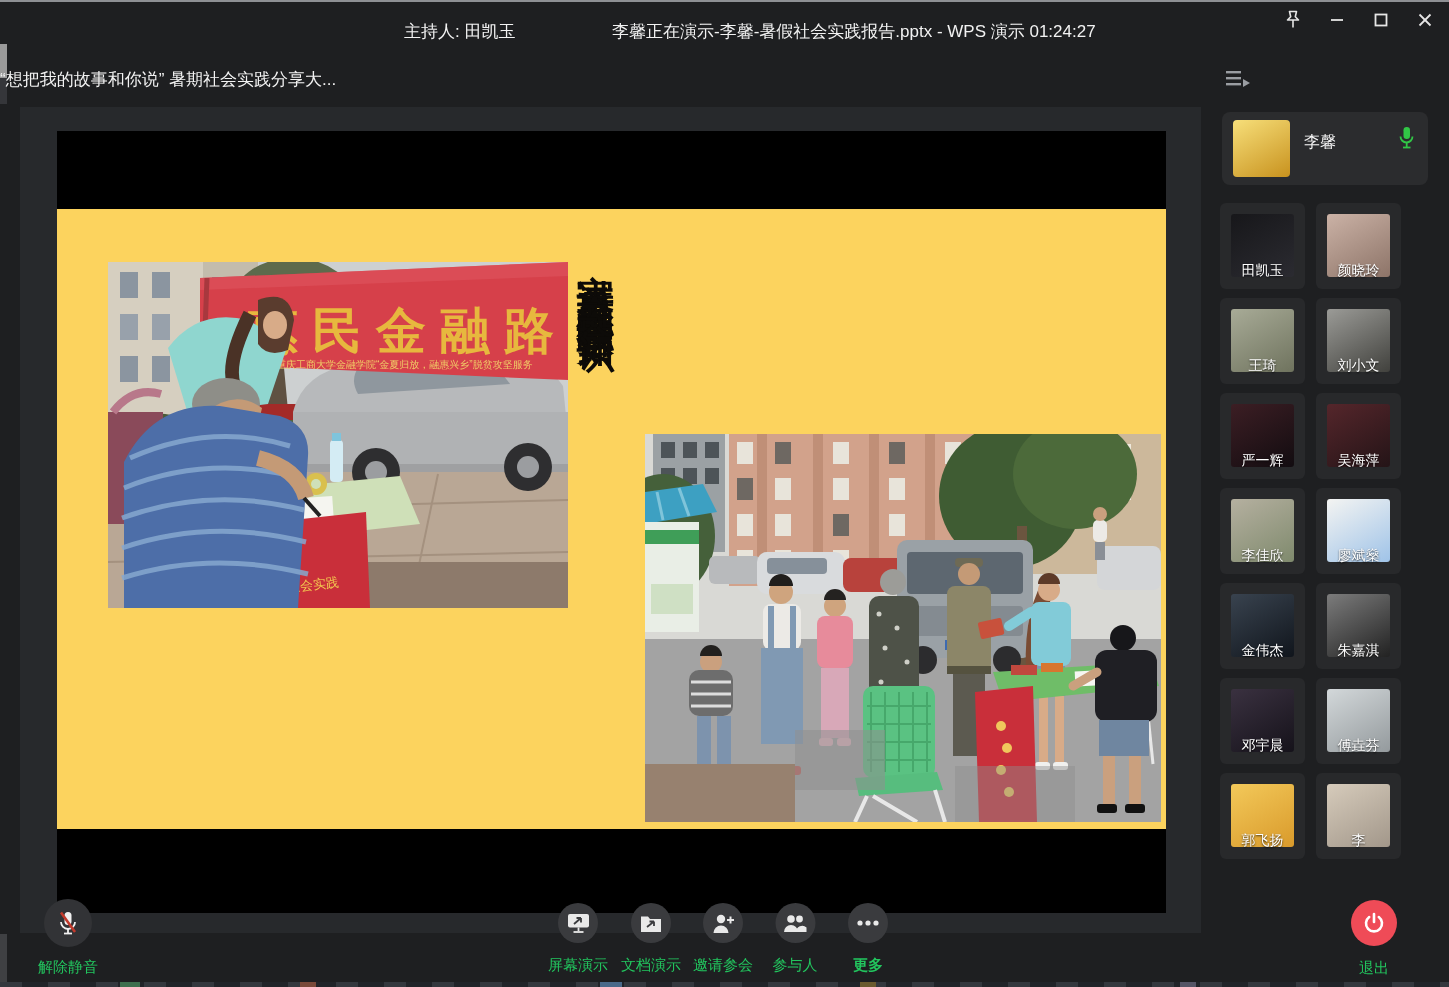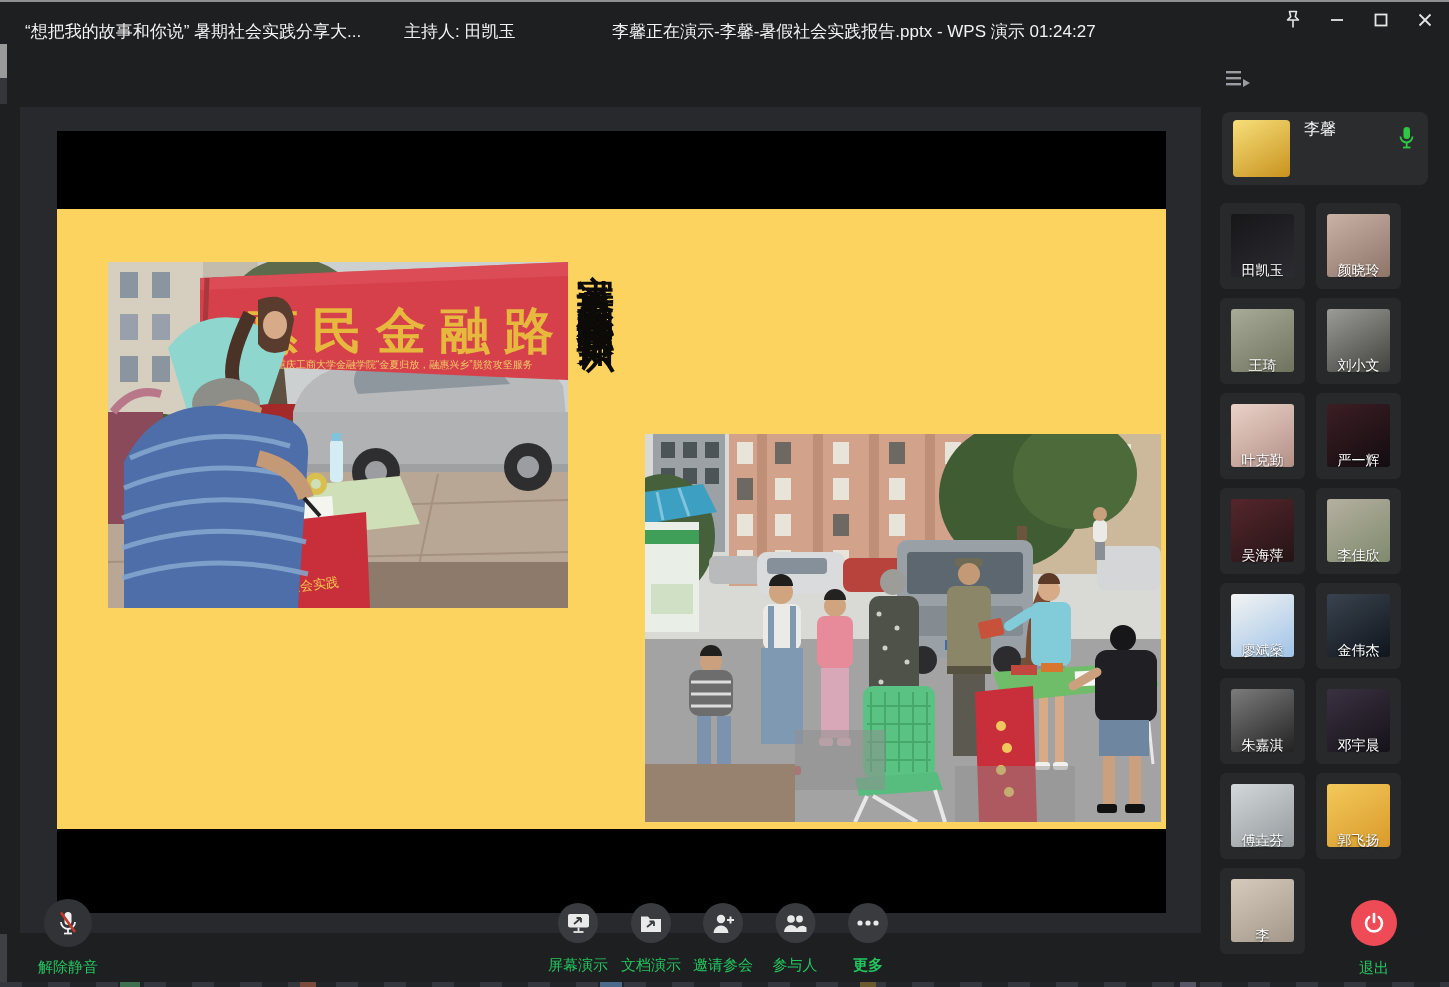--- a/index.html
+++ b/index.html
@@ -22,21 +22,21 @@
   .vertical-title{
     position:absolute;left:514px;top:36px;width:50px;height:560px;
     writing-mode:vertical-rl;text-orientation:upright;
     font-family:"DejaVu Serif",serif;font-weight:bold;
     font-size:37px;letter-spacing:5px;color:#0d0b08;line-height:50px;text-align:left;
   }
   
   .collapse-icon{left:1226px;top:70px;width:26px;height:22px;}
   .presenter-card{left:1222px;top:112px;width:206px;height:73px;background:#2b2c2e;border-radius:8px;}
   .presenter-avatar{position:absolute;left:11px;top:8px;width:57px;height:57px;border-radius:4px;}
-  .presenter-name{position:absolute;left:82px;top:7px;font-size:16px;color:#f5f5f5;}
+  .presenter-name{position:absolute;left:82px;top:20px;font-size:16px;color:#f5f5f5;}
   .presenter-mic{position:absolute;right:13px;top:14px;}
   .participant-grid{
     left:1220px;top:203px;width:182px;
     display:grid;grid-template-columns:85px 85px;grid-auto-rows:86px;gap:9px 11px;
     position:absolute;
   }
   .tile{position:relative;background:#28292b;border-radius:6px;}
   .tile-avatar{position:absolute;left:11px;top:11px;width:63px;height:63px;border-radius:3px;}
   .tile-name{
     position:absolute;left:0;right:0;bottom:9px;text-align:center;
@@ -62,21 +62,21 @@
   }
 </style>
 </head>
 <body>
 
 <div class="abs top-edge"></div>
 <div class="abs left-sliver-bright"></div>
 <div class="abs left-sliver-dim"></div>
 <div class="abs left-sliver-bottom"></div>
 
-<div class="abs titlebar-text" style="left:25px;">“想把我的故事和你说” 暑期社会实践分享大...</div>
+<div class="abs titlebar-text" style="left:0;margin-top:48px;">“想把我的故事和你说” 暑期社会实践分享大...</div>
 <div class="abs titlebar-text" style="left:404px;">主持人: 田凯玉</div>
 <div class="abs titlebar-text" style="left:612px;">李馨正在演示-李馨-暑假社会实践报告.pptx - WPS 演示 01:24:27</div>
 
 <div class="abs win-controls">
   <div class="winbtn">
     <svg width="20" height="22" viewBox="0 0 20 22">
       <path d="M6.5 2.5 h7 l-1.2 5.2 3.2 3.3 H4.5 l3.2-3.3 z" fill="none" stroke="#e6e6e6" stroke-width="1.6" stroke-linejoin="round"></path>
       <line x1="10" y1="11" x2="10" y2="18.5" stroke="#e6e6e6" stroke-width="1.6"></line>
     </svg>
   </div>
@@ -390,24 +390,20 @@
   <div class="tile">
     <div class="tile-avatar" style="background: linear-gradient(150deg, rgb(168, 171, 151), rgb(111, 115, 94));"></div>
     <div class="tile-name">王琦</div>
   </div>
 
   <div class="tile">
     <div class="tile-avatar" style="background: linear-gradient(150deg, rgb(155, 155, 151), rgb(65, 65, 61));"></div>
     <div class="tile-name">刘小文</div>
   </div>
 
-  <div class="tile">
-    <div class="tile-avatar" style="background: linear-gradient(150deg, rgb(234, 210, 200), rgb(179, 144, 134));"></div>
-    <div class="tile-name">叶克勤</div>
-  </div>
 
   <div class="tile">
     <div class="tile-avatar" style="background: linear-gradient(150deg, rgb(60, 30, 36), rgb(18, 12, 16));"></div>
     <div class="tile-name">严一辉</div>
   </div>
 
   <div class="tile">
     <div class="tile-avatar" style="background: linear-gradient(150deg, rgb(85, 38, 43), rgb(36, 20, 23));"></div>
     <div class="tile-name">吴海萍</div>
   </div>

